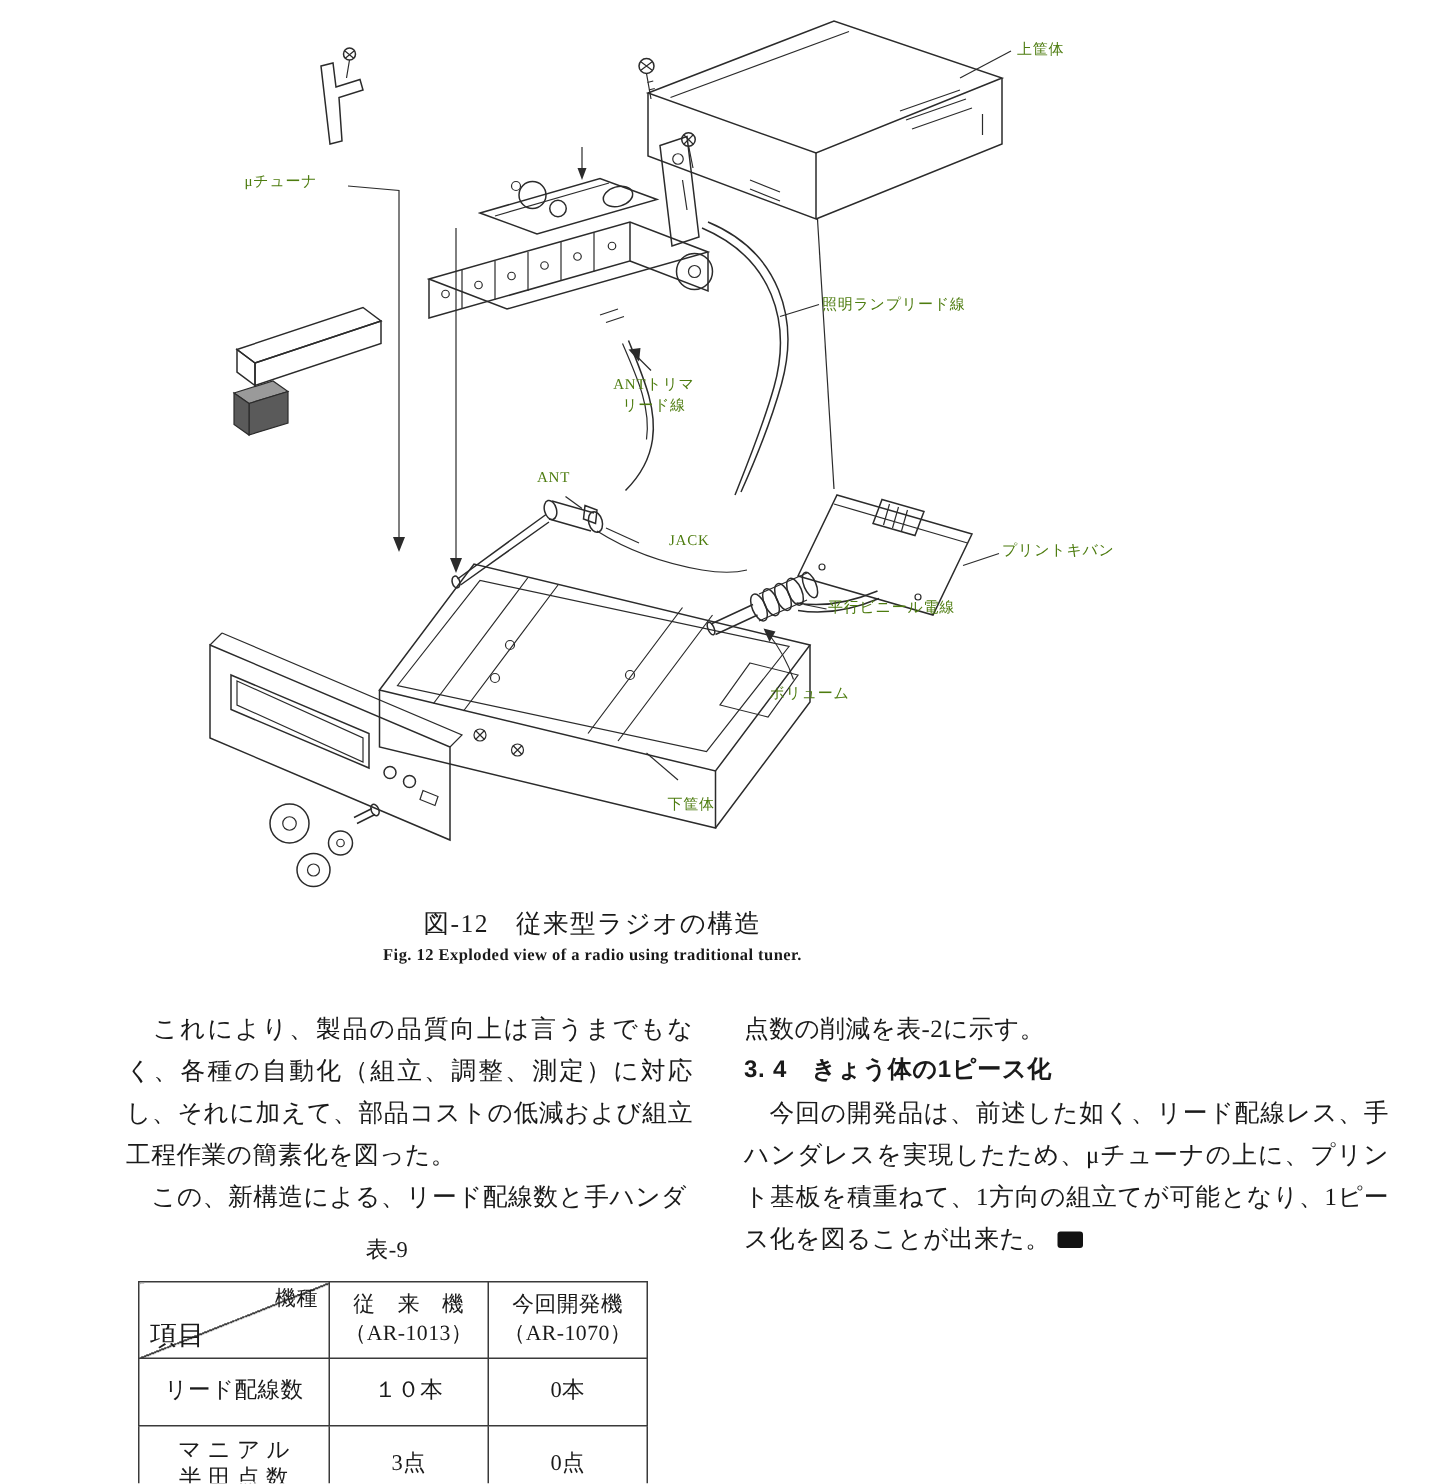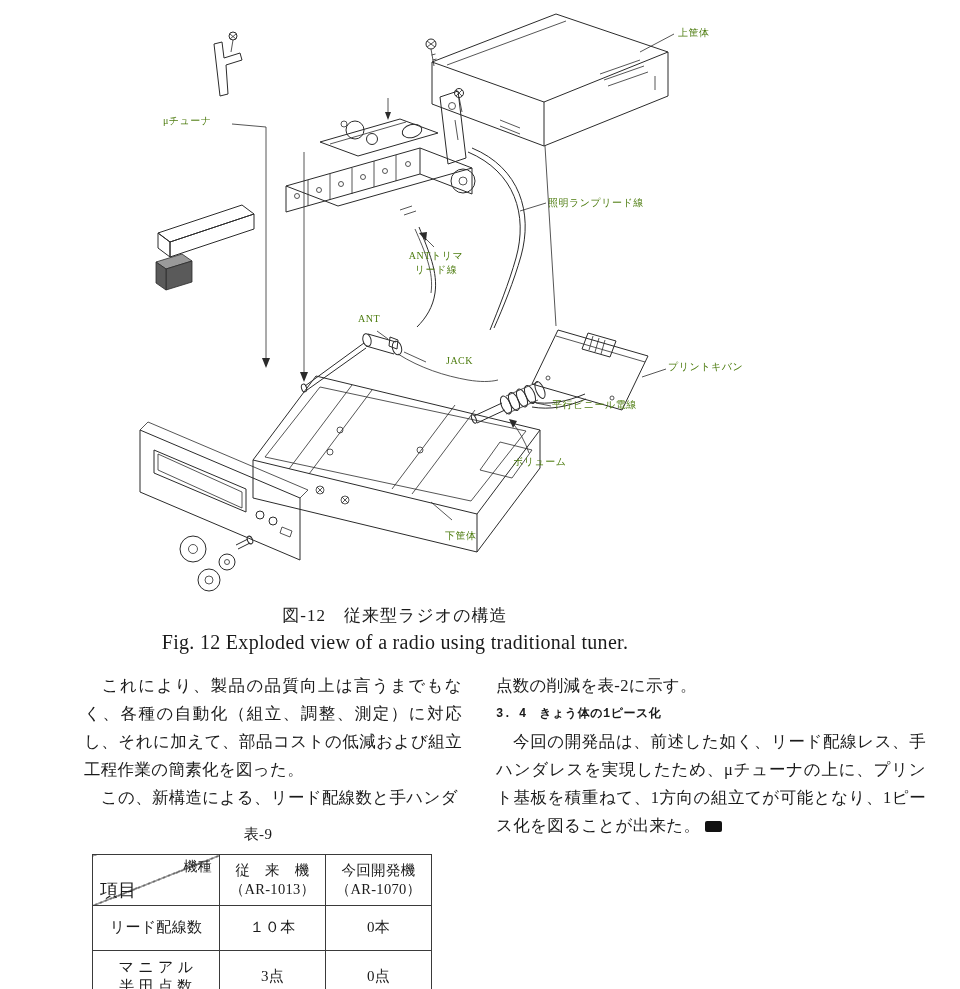--- a/index.html
+++ b/index.html
@@ -9,42 +9,42 @@
   svg .ln{stroke:#2b2b2b;fill:none;stroke-width:1;}
   svg .thin{stroke:#2b2b2b;fill:none;stroke-width:0.8;}
   svg .fill{fill:#2b2b2b;stroke:none;}
   svg .dark{fill:#5a5a5a;stroke:#2b2b2b;stroke-width:0.8;}
   svg .mid{fill:#9a9a9a;stroke:#2b2b2b;stroke-width:0.8;}
   .fig-label{position:absolute;font-family:Liberation Serif, serif;
              font-size:10px;color:#4d7c0f;white-space:nowrap;letter-spacing:0.5px;}
   .fig-label.center{text-align:center;}
   .caption{position:absolute;left:0;top:604px;width:790px;text-align:center;}
   .caption .jp{font-size:17px;letter-spacing:1px;}
-  .caption .en{font-size:20px;margin-top:4px;letter-spacing:0.3px;}
+  .caption .en{font-size:11px;margin-top:4px;letter-spacing:0.3px;font-weight:bold;}
   .col{position:absolute;top:672px;font-size:16.5px;line-height:28px;
        letter-spacing:0.3px;text-align:justify;}
   .col p{margin:0;}
   .left-col{left:84px;width:378px;}
   .right-col{left:496px;width:430px;}
   .tbl-caption{text-align:center;width:348px;margin:8px 0 6px 0;font-size:15px;}
   table.spec{border-collapse:collapse;width:340px;margin-left:8px;
              font-size:15px;text-align:center;line-height:1.3;
              border:1.6px solid #3a3a3a;}
   table.spec td{border:1px solid #3a3a3a;padding:2px 4px;margin-left:28px;}
   td.diag{position:relative;width:118px;height:46px;padding:0;
     background:linear-gradient(to bottom right,
       transparent calc(50% - 0.6px), #3a3a3a calc(50% - 0.6px),
       #3a3a3a calc(50% + 0.6px), transparent calc(50% + 0.6px));}
   .diag-top{position:absolute;top:3px;right:7px;font-size:14px;}
   .diag-bottom{position:absolute;bottom:3px;left:7px;font-size:18px;}
   .hdr{font-size:14.5px;height:46px;}
   .row1 td{height:40px;}
   .row2 td{height:48px;}
-  .rc-heading{font-family:Liberation Mono, monospace;font-weight:bold;
-              font-size:12px;letter-spacing:0.5px;}
+  .rc-heading{font-family:Liberation Sans, sans-serif;font-weight:bold;
+              font-size:16px;letter-spacing:0.5px;}
   .end-mark{display:inline-block;width:17px;height:11px;background:#121212;
             border-radius:2px;margin-left:5px;vertical-align:-1px;}
 </style>
 </head>
 <body>
 
 <div class="page">
 
   <div class="diagram">
     <svg width="960" height="600" viewBox="0 0 960 600">

